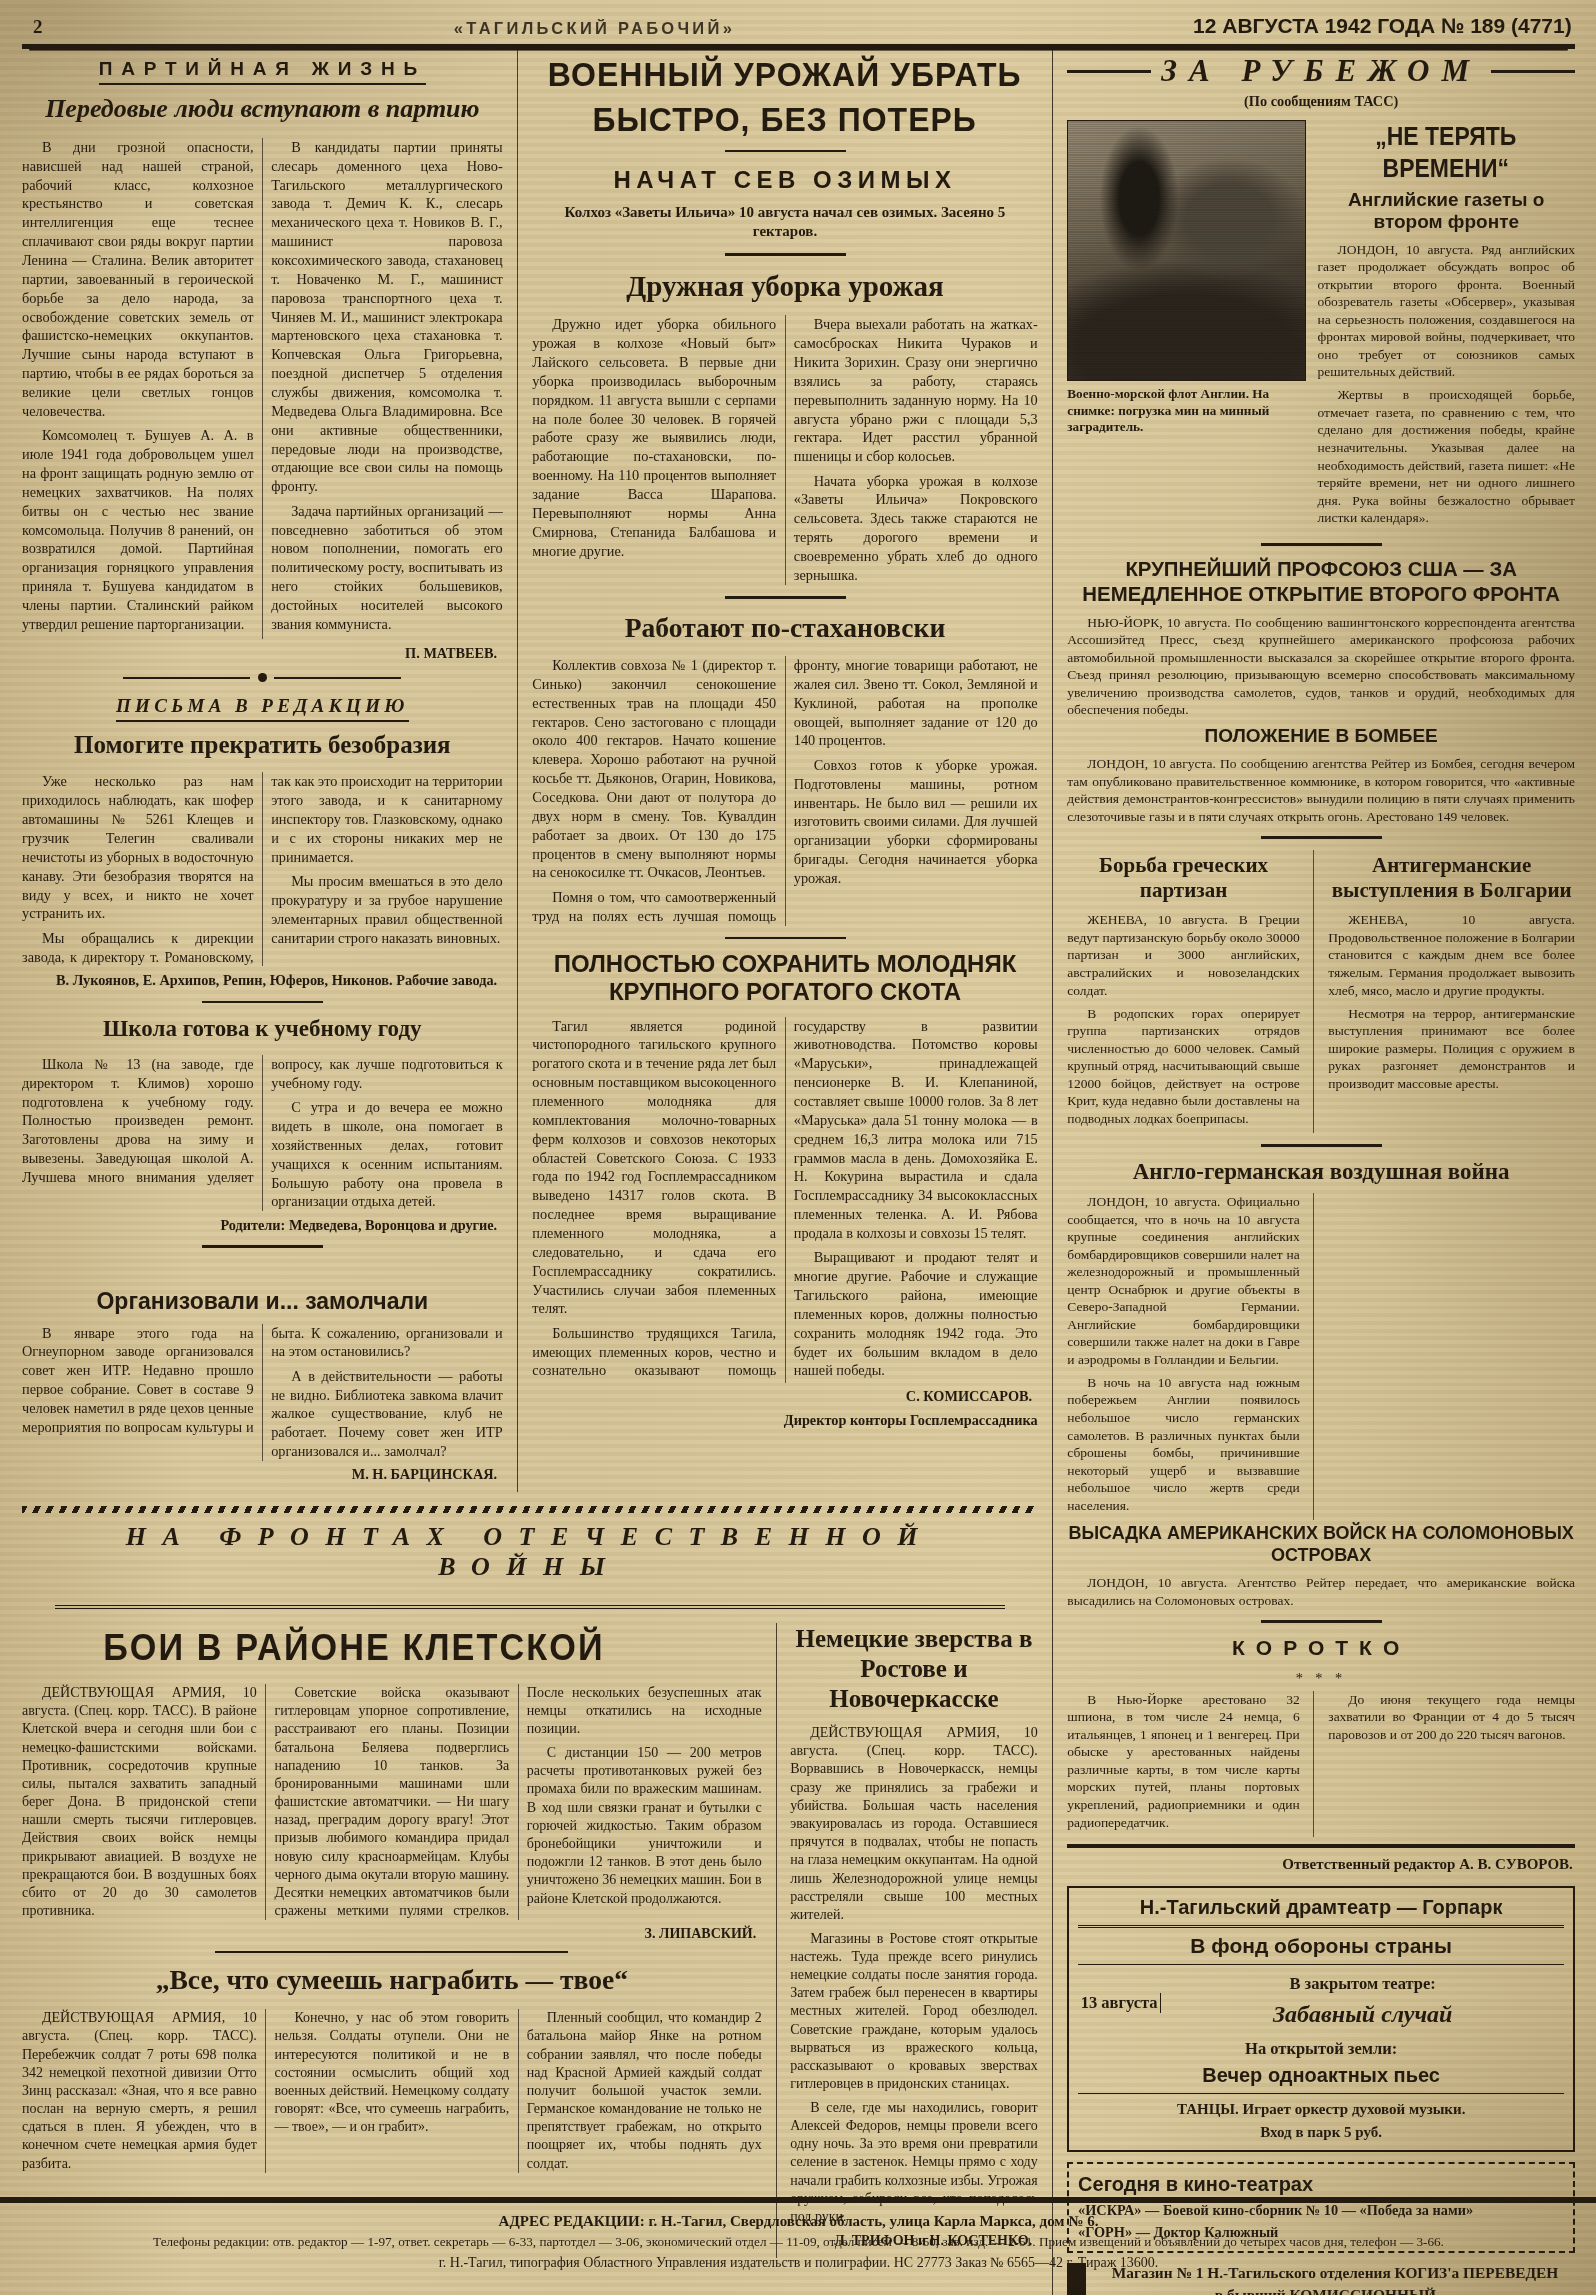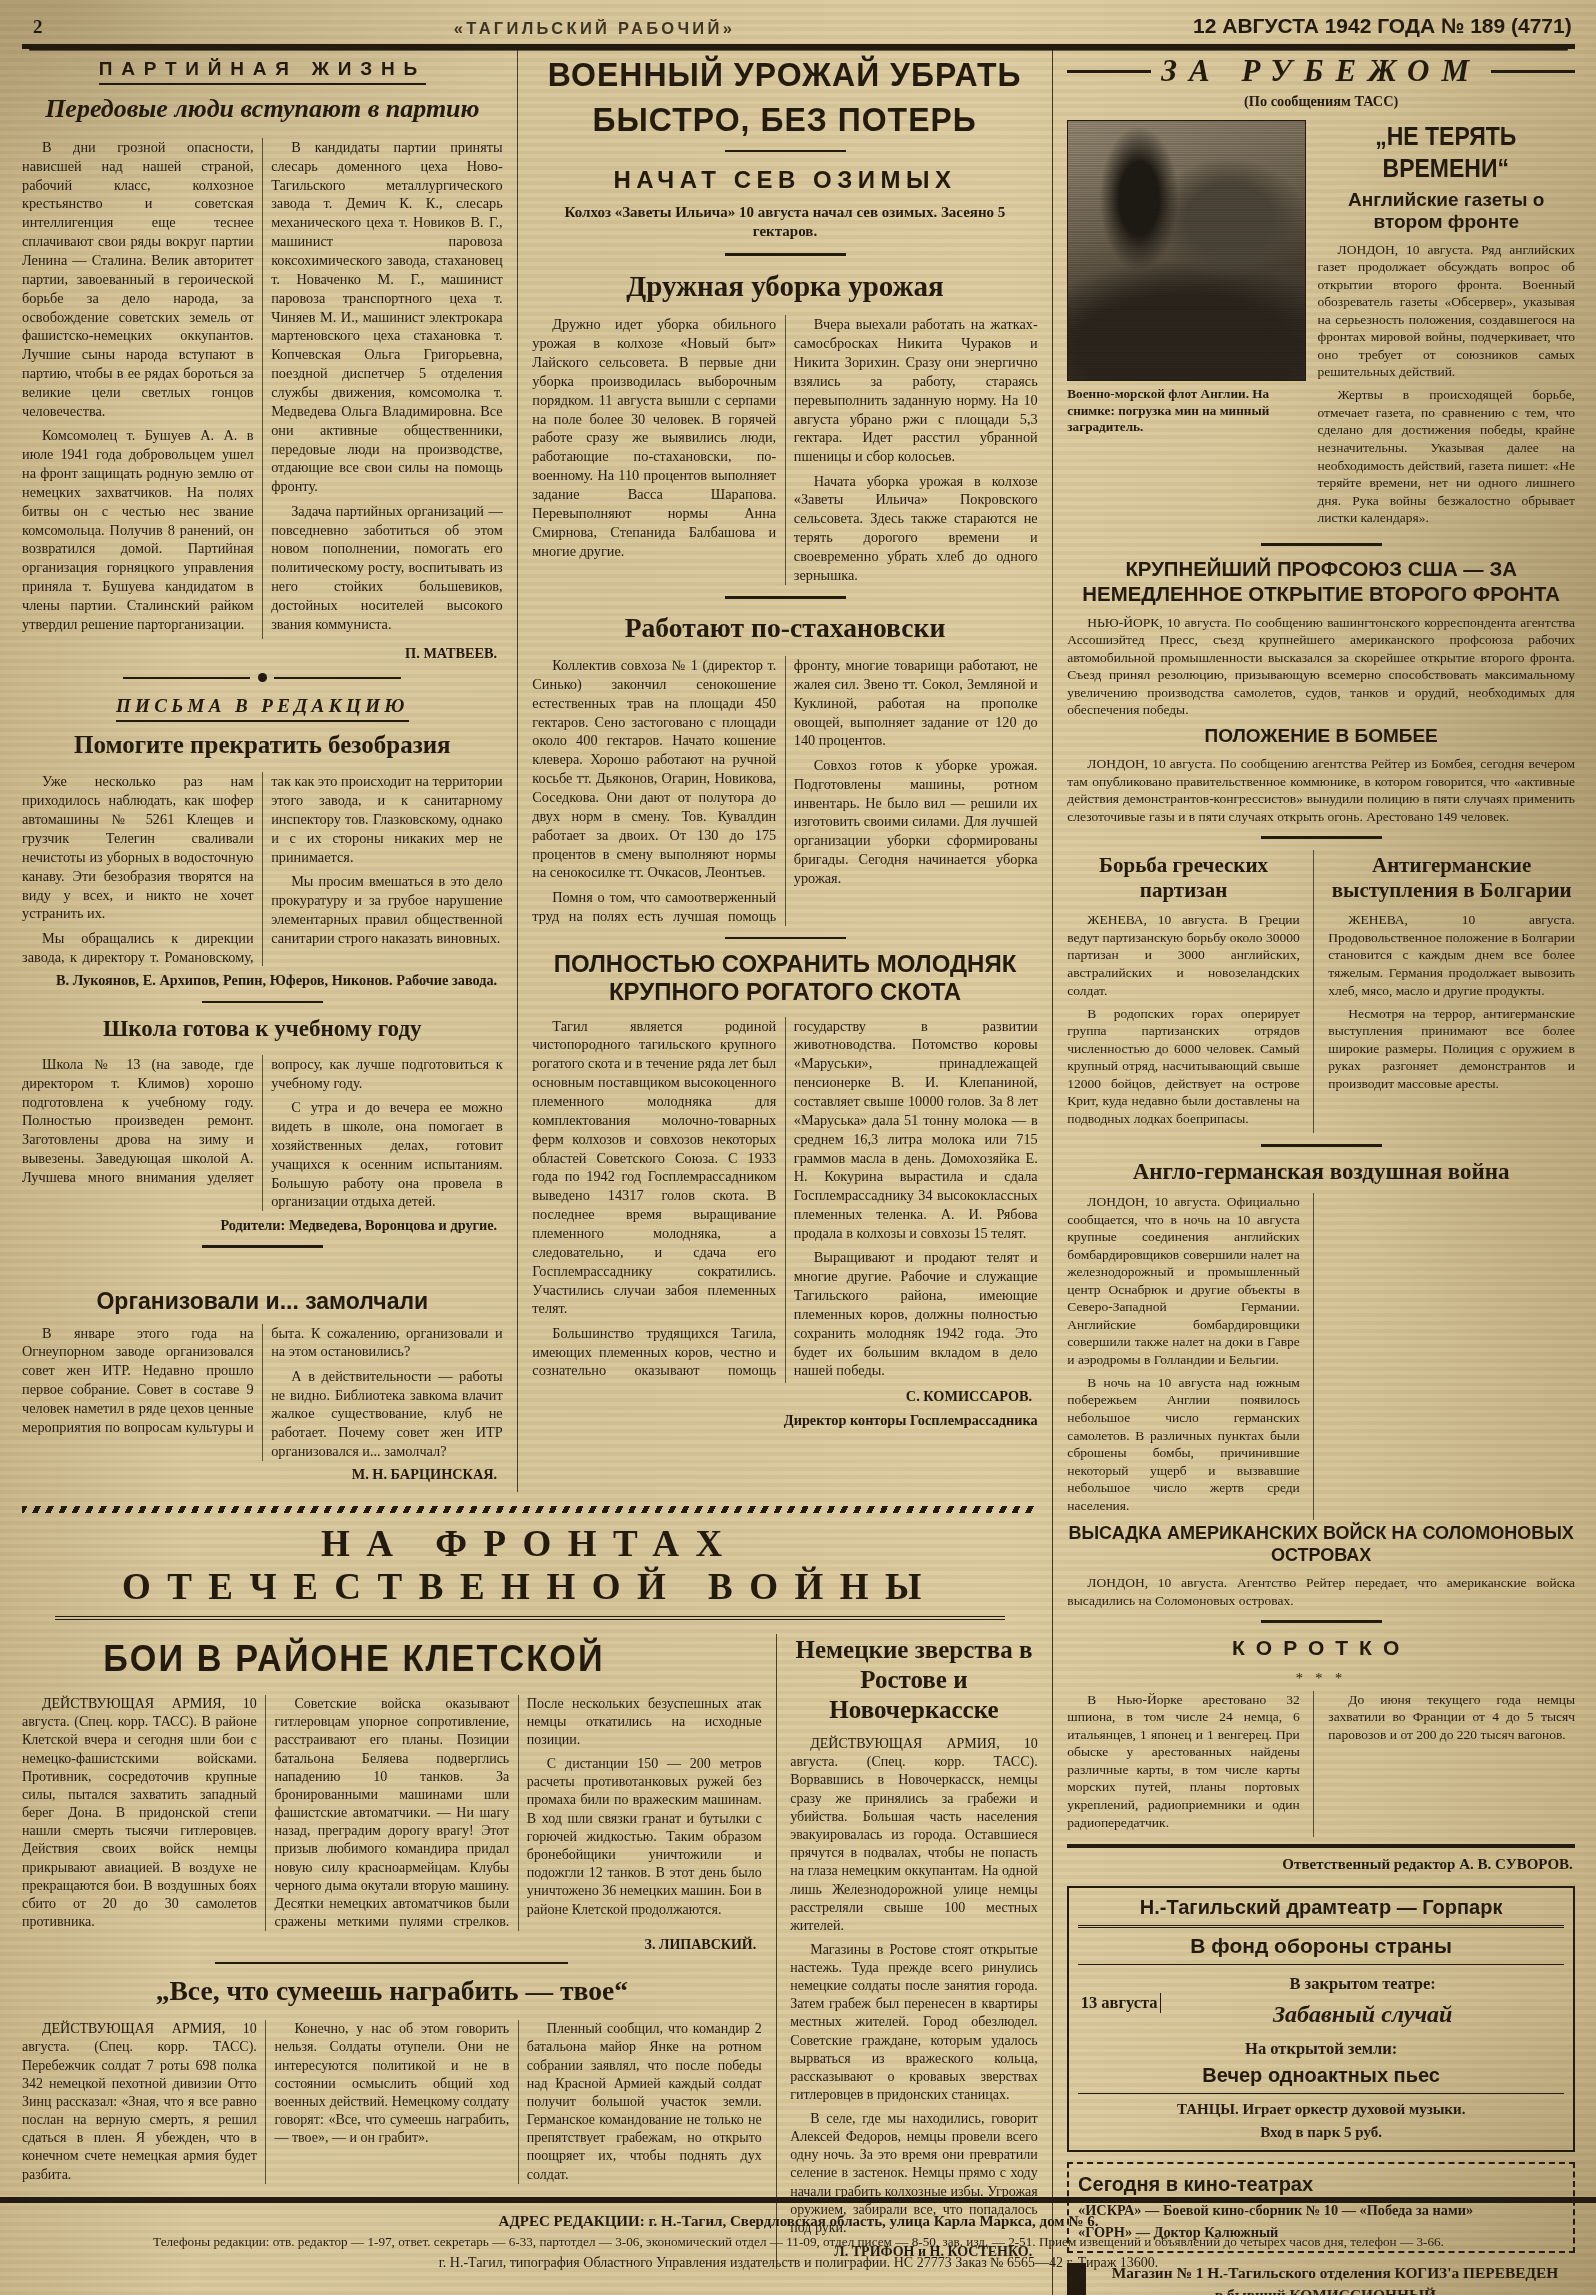--- a/index.html
+++ b/index.html
@@ -72,22 +72,22 @@
   .r-head-serif{font-size:21px;line-height:1.2;margin:3.3px 0 7.7px;}
   .two-col-row{display:grid;grid-template-columns:1fr 1fr;column-gap:14.3px;}
   .two-col-row > div:first-child{border-right:1.1px solid rgba(36,27,16,.7);padding-right:13.2px;}
   .briefly-head{font-family:"Liberation Sans",sans-serif;font-size:21px;letter-spacing:11px;margin:4.4px 0 7.7px;}
   .briefly-star{text-align:center;font-size:14.3px;letter-spacing:4.4px;margin:0 0 3.3px;text-indent:0;}
   .editor{text-align:right;font-weight:bold;font-size:15px;margin:7.7px 2.2px 11px 0;text-indent:0;}
   .rail-rule{height:3.3px;background:#241b10;margin:7.7px 0;box-shadow:0 -4.4px 0 -2.8px #241b10;}
   
   .zigzag{height:6.6px;margin:14.3px 0 8.8px;
           background:repeating-linear-gradient(115deg,#241b10 0 5px,transparent 5px 12px);}
-  .front-banner{font-weight:bold;font-size:37px;letter-spacing:16.5px;text-align:center;
-                padding-bottom:8px;border-bottom:4.4px double #241b10;margin:0 33px 14.3px;}
+  .front-banner{font-style:italic;font-weight:bold;font-size:26px;letter-spacing:16.5px;text-align:center;
+                padding-bottom:23px;border-bottom:4.4px double #241b10;margin:0 33px 14.3px;}
   .war-grid{display:grid;grid-template-columns:755px 1fr;}
   .war-left{padding-right:14.3px;border-right:1.1px solid rgba(36,27,16,.8);font-size:14px;line-height:1.3;}
   .war-right{padding-left:13.2px;font-size:14px;line-height:1.3;}
   .kletsk-title{font-family:"Liberation Sans",sans-serif;font-size:36px;letter-spacing:2.2px;
                 transform:scaleX(.95);margin:2.2px 0 12px;text-align:left;padding-left:66px;}
   .atroc-title{font-size:25px;line-height:1.2;margin:1.1px 0 10px;}
   .loot-rule{width:353px;height:2.8px;background:#241b10;margin:5.5px auto 8.8px;}
   .loot-title{font-size:27.6px;margin:0 0 11px;}
   
   .adbox{border:2.8px double #241b10;margin:0 0 10px;padding:6.6px 8.8px;}

